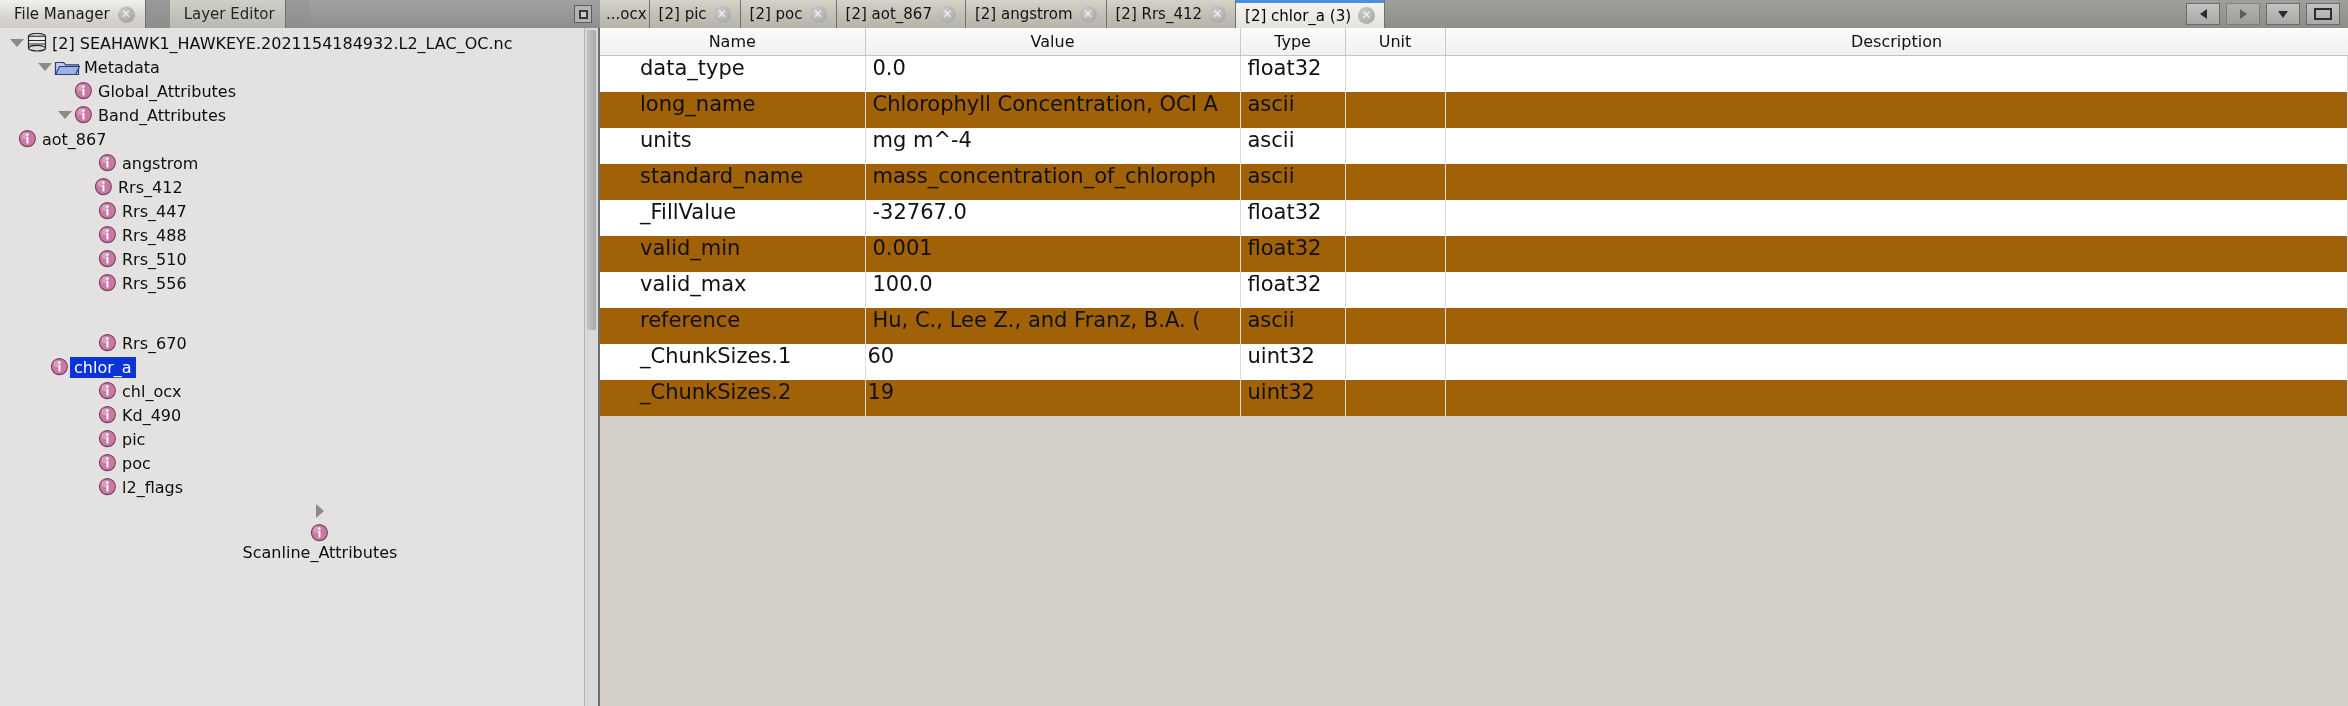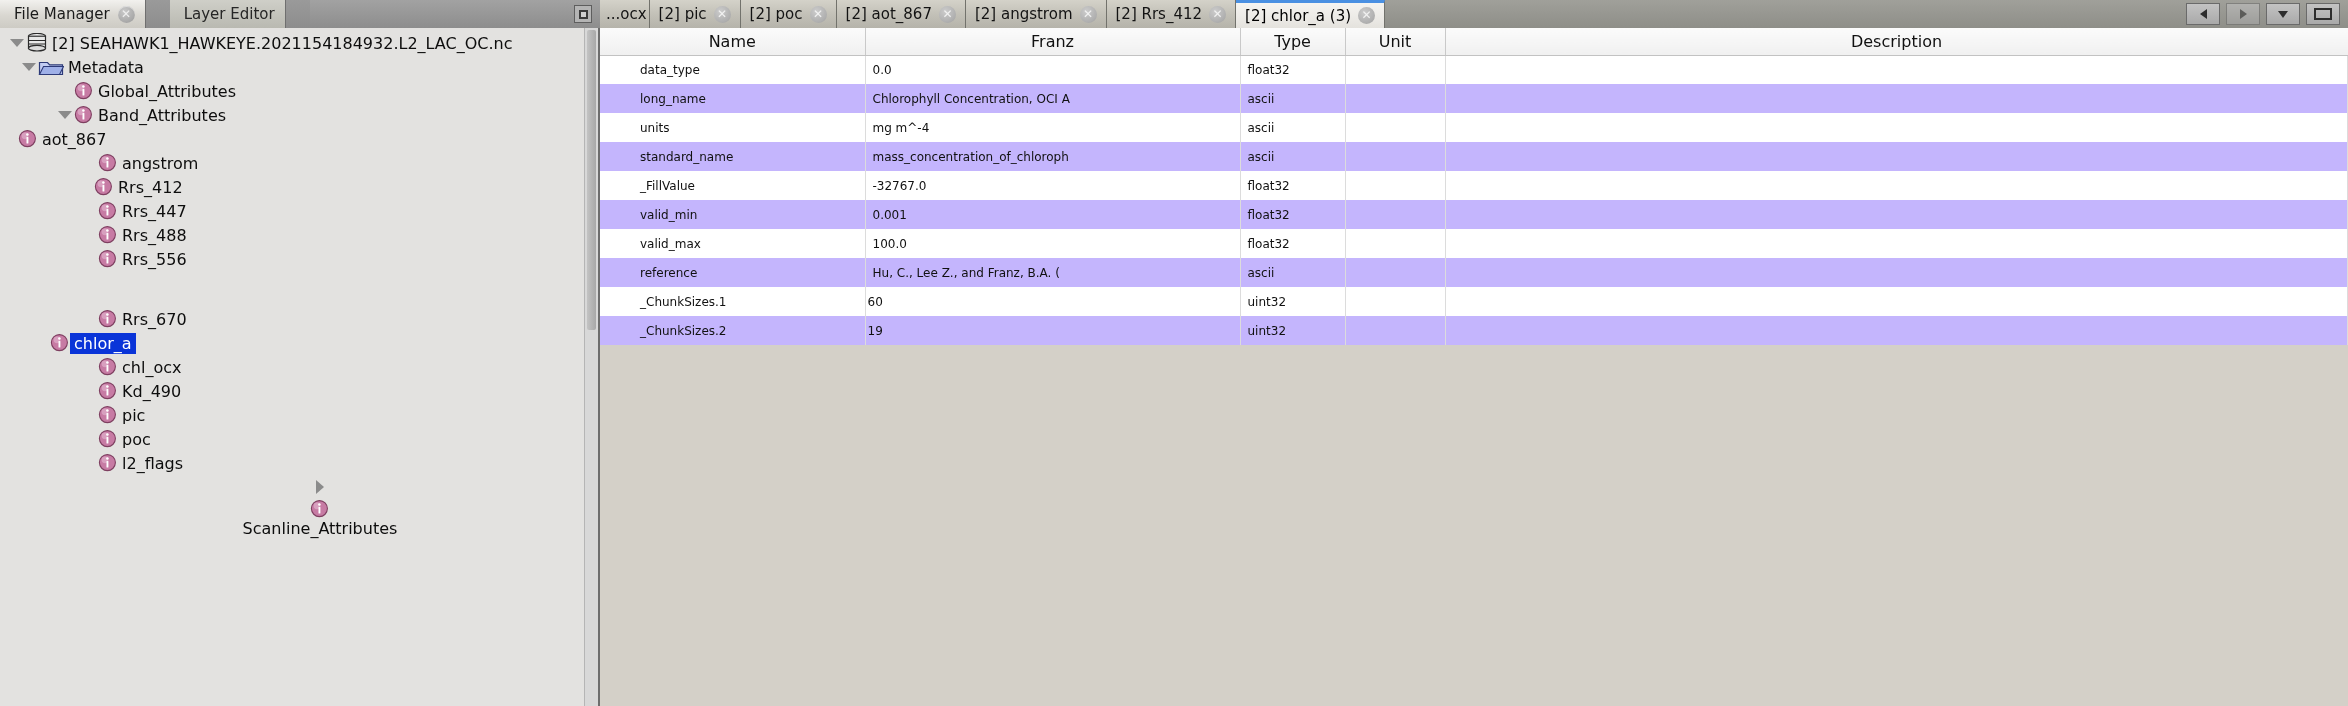--- a/index.html
+++ b/index.html
@@ -128,26 +128,26 @@
   .table-panel { flex: 1; background: #d4d0c8; display: flex; flex-direction: column; min-width: 0; }
   .tbl { width: 100%; border-collapse: collapse; table-layout: fixed; }
   .tbl th {
     background: linear-gradient(to bottom,#fbfbfb 0%,#f0f0f0 100%);
     font-weight: normal; font-size: 16px; color: #111;
     height: 27px; border-right: 1px solid #c9c9c9; border-bottom: 1px solid #c2c2c2;
     text-align: center;
   }
   .tbl th:last-child { border-right: none; }
   .tbl td {
-    height: 29px; font-size: 12px; color: #111; padding: 0 0 0 7px;
+    height: 29px; font-size: 21px; color: #111; padding: 0 0 12px 7px;
     border-right: 1px solid #dcdcdc;
     overflow: hidden; white-space: nowrap; text-overflow: clip;
   }
   .tbl tr.odd td { background: #ffffff; }
-  .tbl tr.even td { background: #c4b5fd; }
+  .tbl tr.even td { background: #a16207; }
   .tbl td.name-cell { text-align: left; padding-left: 40px; }
   .tbl td.tight { padding-left: 2px; }
   .table-fill { flex: 1; background: #d4d0c8; }
   .col-name { width: 265px; }
   .col-value { width: 375px; }
   .col-type { width: 105px; }
   .col-unit { width: 100px; }
   .col-desc { width: auto; }
 </style>
 </head>
@@ -231,21 +231,21 @@
             <span style="display: inline-flex; align-items: center;">
               <span class="ic ic-db"><svg width="22" height="20" viewBox="0 0 22 20">
                   <ellipse cx="11" cy="3.2" rx="8.5" ry="2.8" fill="#f2f2f2" stroke="#2b2b2b" stroke-width="1.2"></ellipse>
                   <rect x="2.5" y="3.2" width="17" height="12" fill="#e8e8e8" stroke="#2b2b2b" stroke-width="1.2"></rect>
                   <path d="M2.5 7.5h17M2.5 11h17" stroke="#2b2b2b" stroke-width="1.1"></path>
                   <ellipse cx="11" cy="15.2" rx="8.5" ry="2.8" fill="#dcdcdc" stroke="#2b2b2b" stroke-width="1.2"></ellipse>
                 </svg></span>
             </span>
             <span class="tree-label">[2] SEAHAWK1_HAWKEYE.2021154184932.L2_LAC_OC.nc</span>
           </div>
-          <div class="tree-row" style="padding-left: 20px;">
+          <div class="tree-row" style="padding-left: 36px;">
             <span class="twisty open">
               <i></i>
             </span>
             <span style="display: inline-flex; align-items: center;">
               <span class="ic ic-folder"><svg width="26" height="20" viewBox="0 0 26 20">
                   <path d="M1.5 5.5h8l2.2 2.4h12.8v9.6H1.5z" fill="#c3cdf2" stroke="#2d3a78" stroke-width="1.2"></path>
                   <path d="M1.5 17.5 L5.5 9.5 H25.5 L21.5 17.5 Z" fill="#9fb0e8" stroke="#2d3a78" stroke-width="1.1"></path>
                 </svg></span>
             </span>
             <span class="tree-label">Metadata</span>
@@ -328,20 +328,32 @@
             <span class="twisty none"></span>
             <span style="display: inline-flex; align-items: center;">
               <span class="ic ic-info"><svg width="20" height="20" viewBox="0 0 20 20">
                   <circle cx="9.4" cy="9.6" r="8" fill="#c77ba4" stroke="#7e3f60" stroke-width="1.1"></circle>
                   <circle cx="7" cy="6.8" r="3.4" fill="#dba7c4" opacity=".85"></circle>
                   <circle cx="9.4" cy="5.6" r="1.25" fill="#ffffff"></circle>
                   <rect x="8.5" y="8" width="1.9" height="6.6" rx=".6" fill="#ffffff"></rect>
                 </svg></span>
             </span>
             <span class="tree-label">Rrs_488</span>
+          </div>
+          <div class="tree-row" style="padding-left: 80px;">
+            <span class="twisty none"></span>
+            <span style="display: inline-flex; align-items: center;">
+              <span class="ic ic-info"><svg width="20" height="20" viewBox="0 0 20 20">
+                  <circle cx="9.4" cy="9.6" r="8" fill="#c77ba4" stroke="#7e3f60" stroke-width="1.1"></circle>
+                  <circle cx="7" cy="6.8" r="3.4" fill="#dba7c4" opacity=".85"></circle>
+                  <circle cx="9.4" cy="5.6" r="1.25" fill="#ffffff"></circle>
+                  <rect x="8.5" y="8" width="1.9" height="6.6" rx=".6" fill="#ffffff"></rect>
+                </svg></span>
+            </span>
+            <span class="tree-label">Rrs_510</span>
           </div>
           <div class="tree-row" style="padding-left: 80px;">
             <span class="twisty none"></span>
             <span style="display: inline-flex; align-items: center;">
               <span class="ic ic-info"><svg width="20" height="20" viewBox="0 0 20 20">
                   <circle cx="9.4" cy="9.6" r="8" fill="#c77ba4" stroke="#7e3f60" stroke-width="1.1"></circle>
                   <circle cx="7" cy="6.8" r="3.4" fill="#dba7c4" opacity=".85"></circle>
                   <circle cx="9.4" cy="5.6" r="1.25" fill="#ffffff"></circle>
                   <rect x="8.5" y="8" width="1.9" height="6.6" rx=".6" fill="#ffffff"></rect>
                 </svg></span>
@@ -457,21 +469,21 @@
         <colgroup>
           <col class="col-name">
             <col class="col-value">
             <col class="col-type">
             <col class="col-unit">
             <col class="col-desc">
         </colgroup>
         <thead>
             <tr id="thead-row">
               <th>Name</th>
-              <th>Franz</th>
+              <th>Value</th>
               <th>Type</th>
               <th>Unit</th>
               <th>Description</th>
             </tr>
           </thead>
         <tbody id="tbody">
             <tr class="odd">
               <td class="name-cell">data_type</td>
               <td>0.0</td>
               <td>float32</td>

